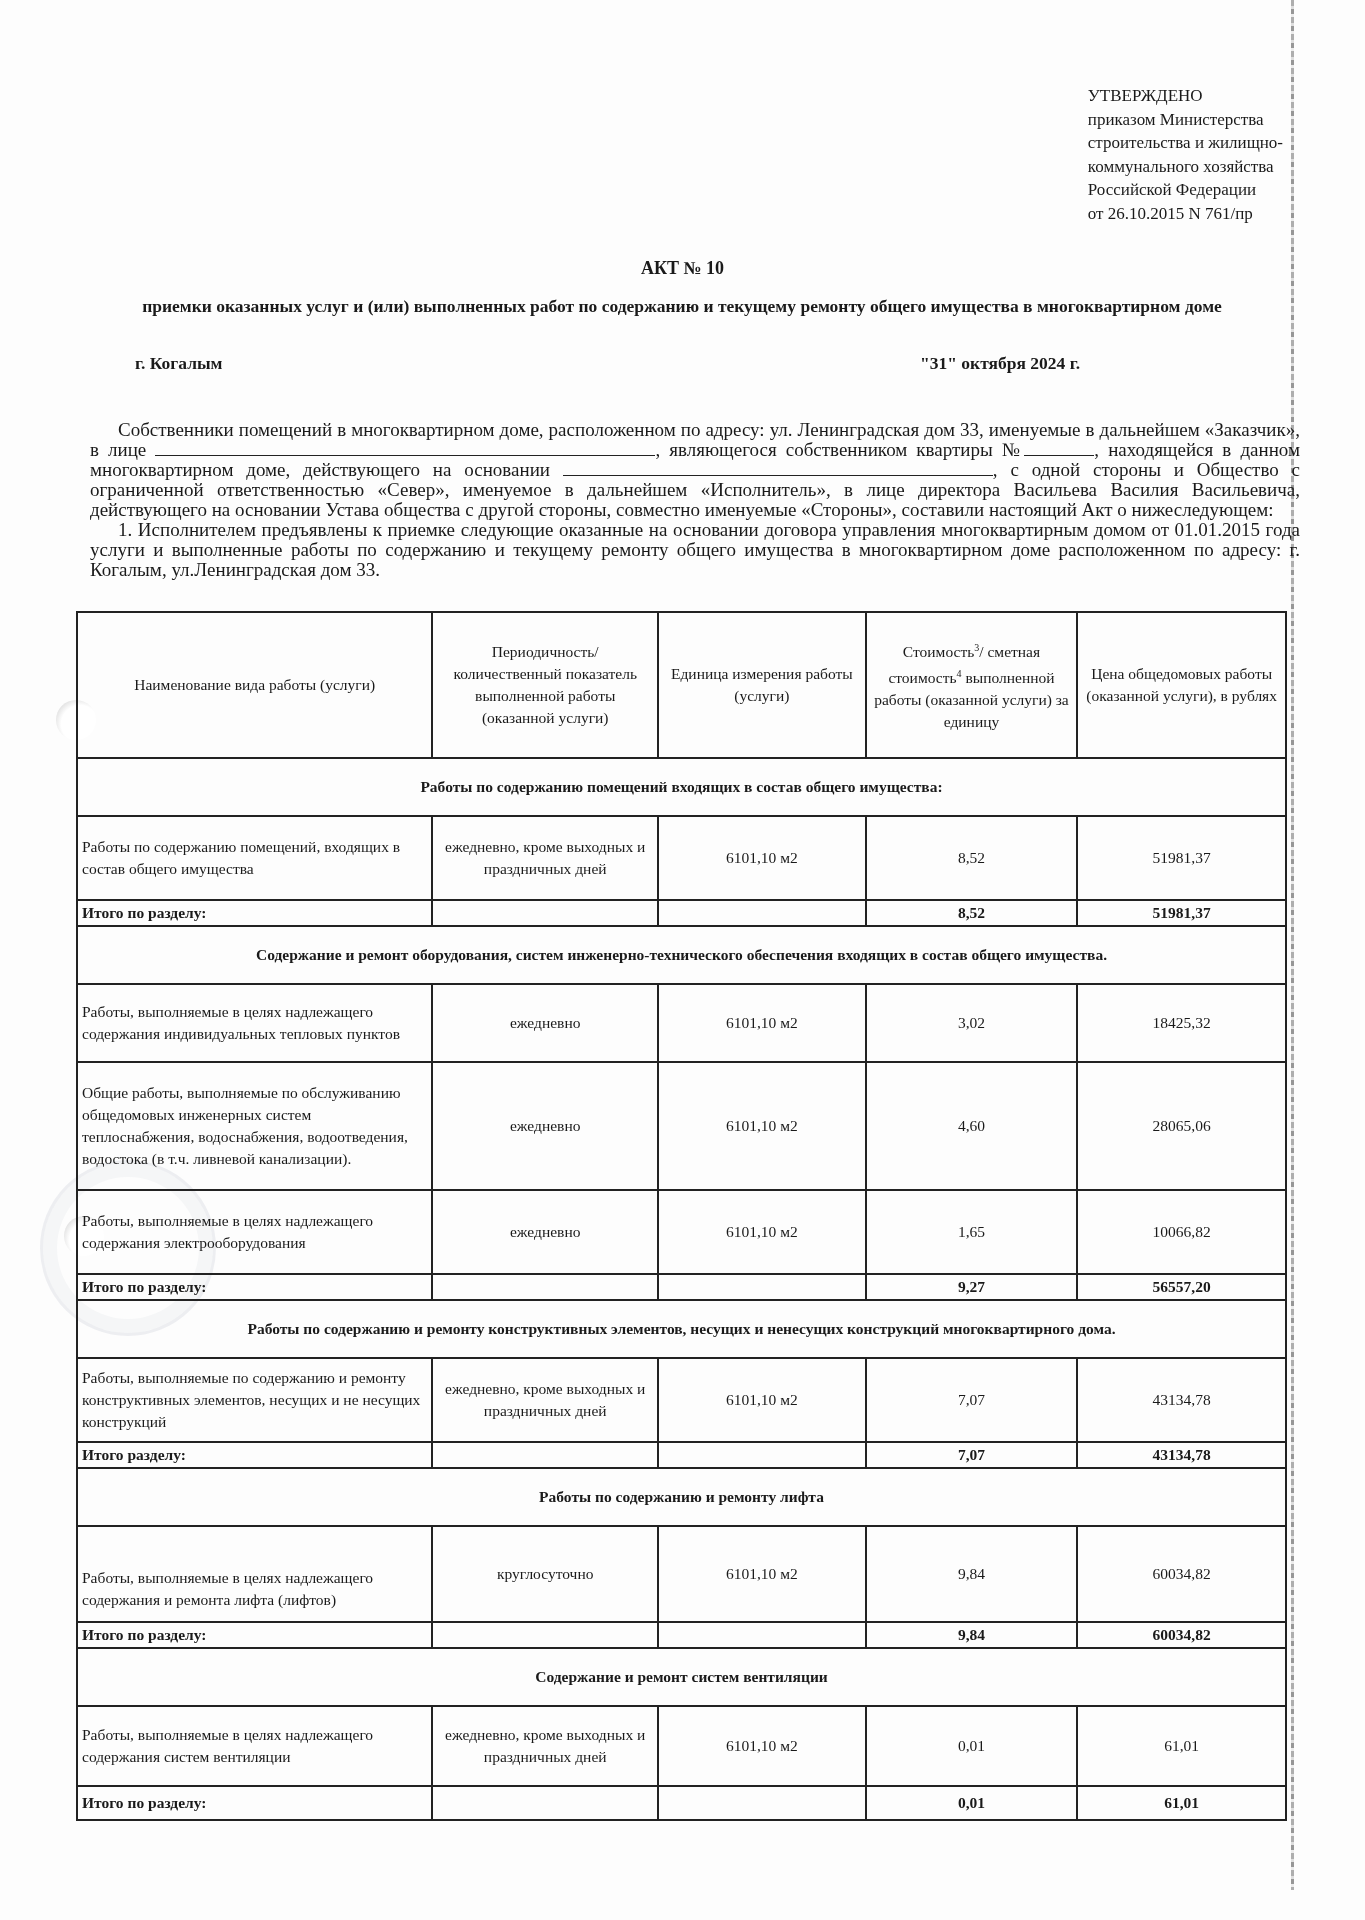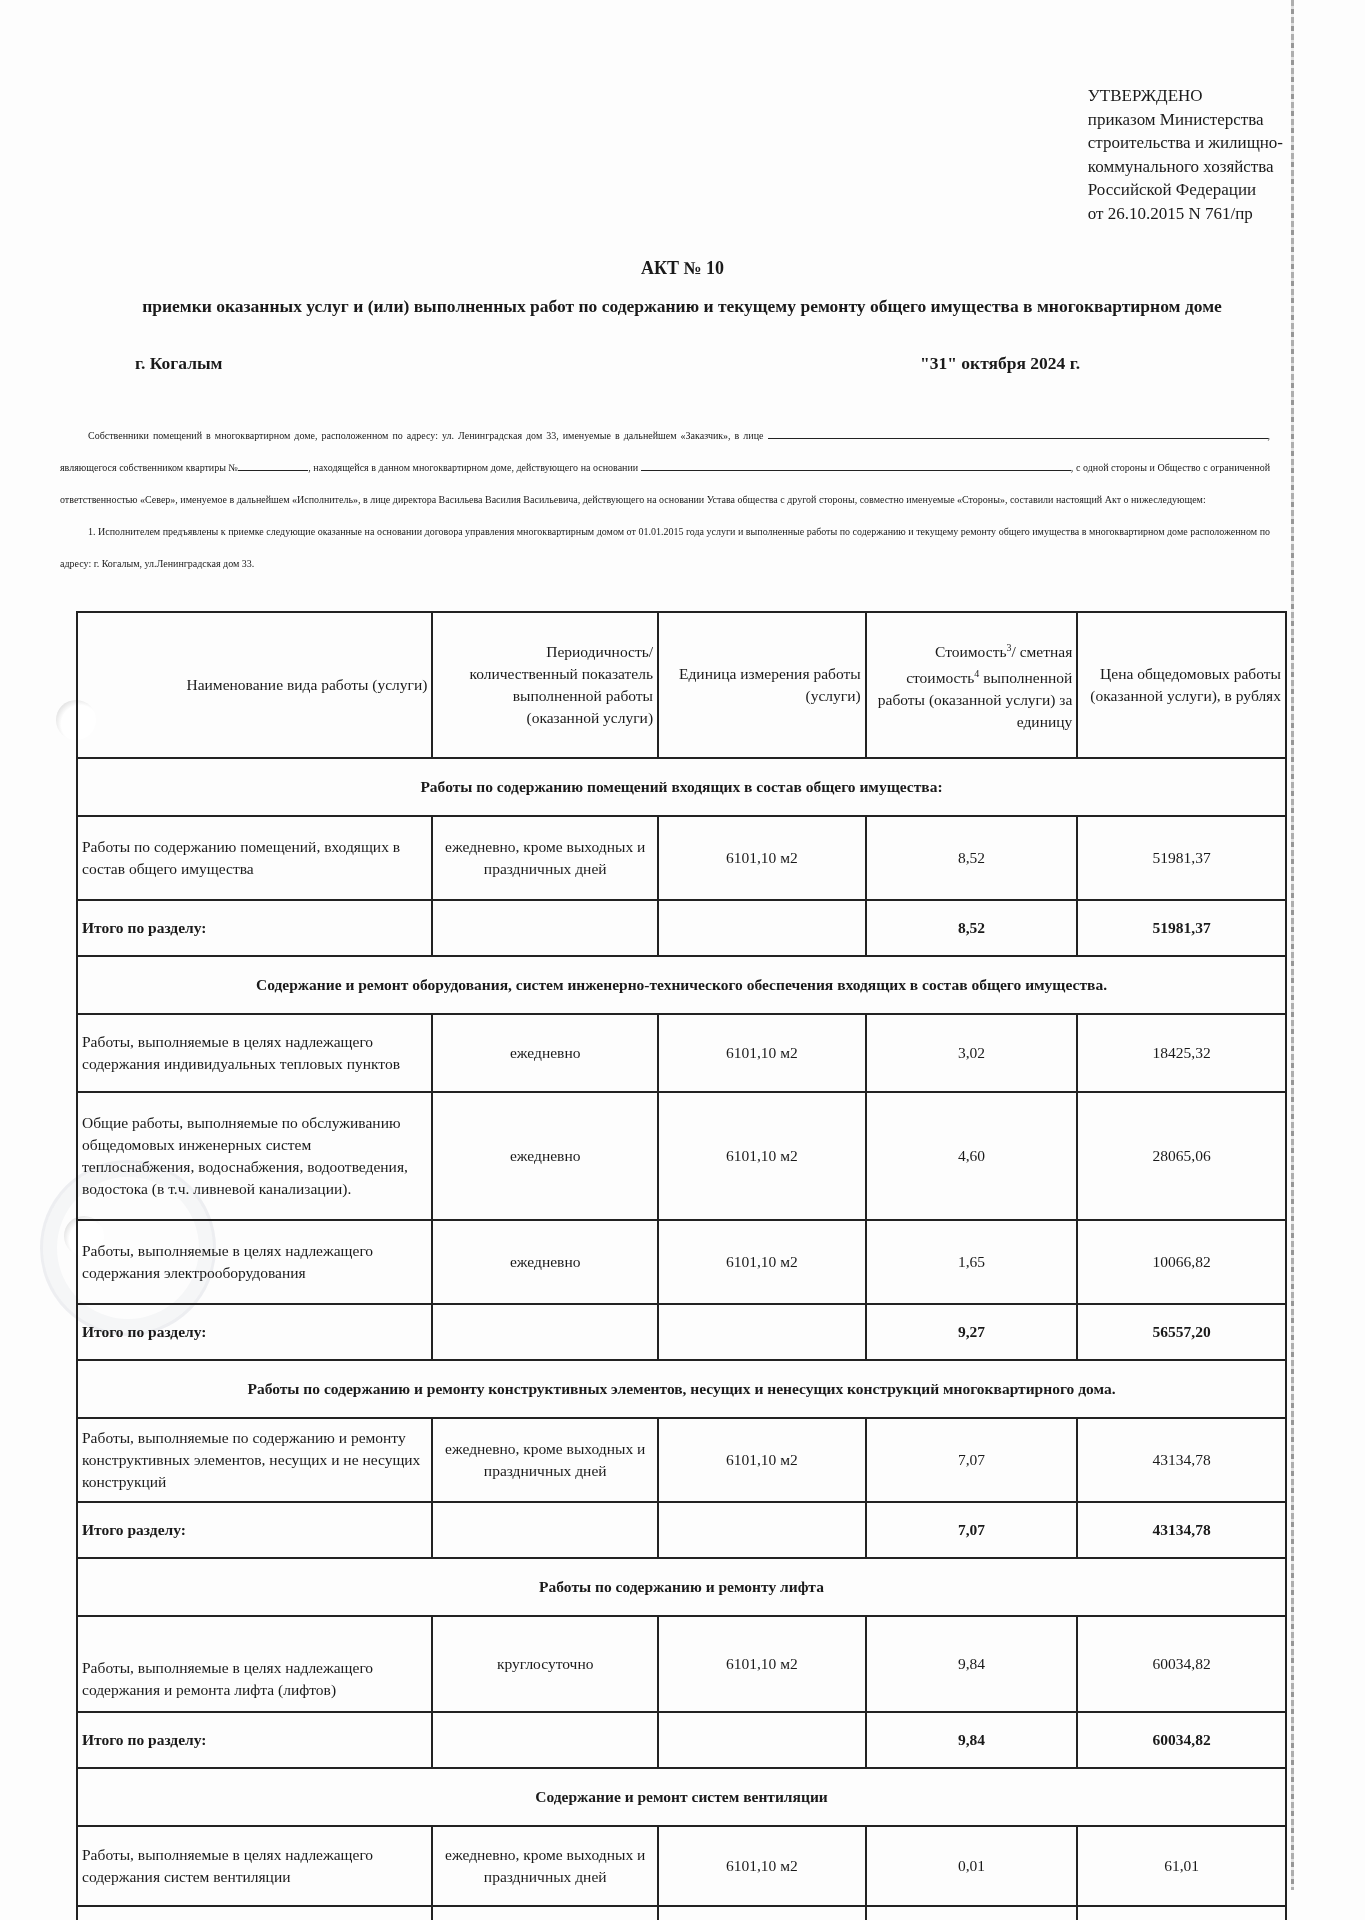--- a/index.html
+++ b/index.html
@@ -14,30 +14,30 @@
   }
   .punch { position: absolute; width: 40px; height: 40px; border-radius: 50%;
     background: radial-gradient(circle at 60% 60%, #ffffff 55%, #e4e4e4 75%, #c9c9c9 100%); }
   .stamp { position: absolute; left: 40px; top: 1160px; width: 170px; height: 170px; border-radius: 50%;
     border: 3px solid rgba(120,130,160,0.12); box-shadow: inset 0 0 0 14px rgba(120,130,160,0.06); }
   .approved { position: absolute; right: 82px; top: 84px; text-align: left; font-size: 17px; line-height: 23.5px; }
   .title { position: absolute; left: 0; width: 1365px; top: 258px; text-align: center; font-weight: bold; font-size: 18px; }
   .subtitle { position: absolute; left: 76px; width: 1212px; top: 292px; text-align: center; font-weight: bold; font-size: 17.5px; line-height: 28px; }
   .city { position: absolute; left: 135px; top: 353px; font-weight: bold; font-size: 17.5px; }
   .date { position: absolute; left: 920px; top: 353px; font-weight: bold; font-size: 17.5px; }
-  .intro { position: absolute; left: 60px; width: 1210px; top: 420px; font-size: 10px; line-height: 32px; text-align: justify; }
+  .intro { position: absolute; left: 90px; width: 1210px; top: 420px; font-size: 19px; line-height: 20px; text-align: justify; }
   .intro p { margin: 0; text-indent: 28px; }
   .blank { display: inline-block; border-bottom: 1px solid #222; vertical-align: baseline; height: 14px; }
   table.act { position: absolute; left: 76px; top: 611px; width: 1211px; border-collapse: collapse; font-size: 15.5px; }
   table.act td, table.act th { border: 2px solid #222; padding: 2px 4px; vertical-align: middle; font-weight: normal; line-height: 22px; }
-  table.act th { text-align: right; height: 140px; }
+  table.act th { text-align: center; height: 140px; }
   td.name { text-align: left; }
   td.c { text-align: center; }
   tr.section td { text-align: center; font-weight: bold; height: 24px; padding: 16px; }
-  tr.total td { font-weight: bold; height: 24px; padding: 15px 4px; }
+  tr.total td { font-weight: bold; height: 24px; padding: 0 4px; }
   tr.total td.name { text-align: left; }
   sup { font-size: 10px; }
 </style>
 </head>
 <body>
 
 <div class="scan-edge"></div>
 <div class="punch" style="left:56px; top:700px;"></div>
 <div class="punch" style="left:64px; top:1216px;"></div>
 <div class="stamp"></div>

